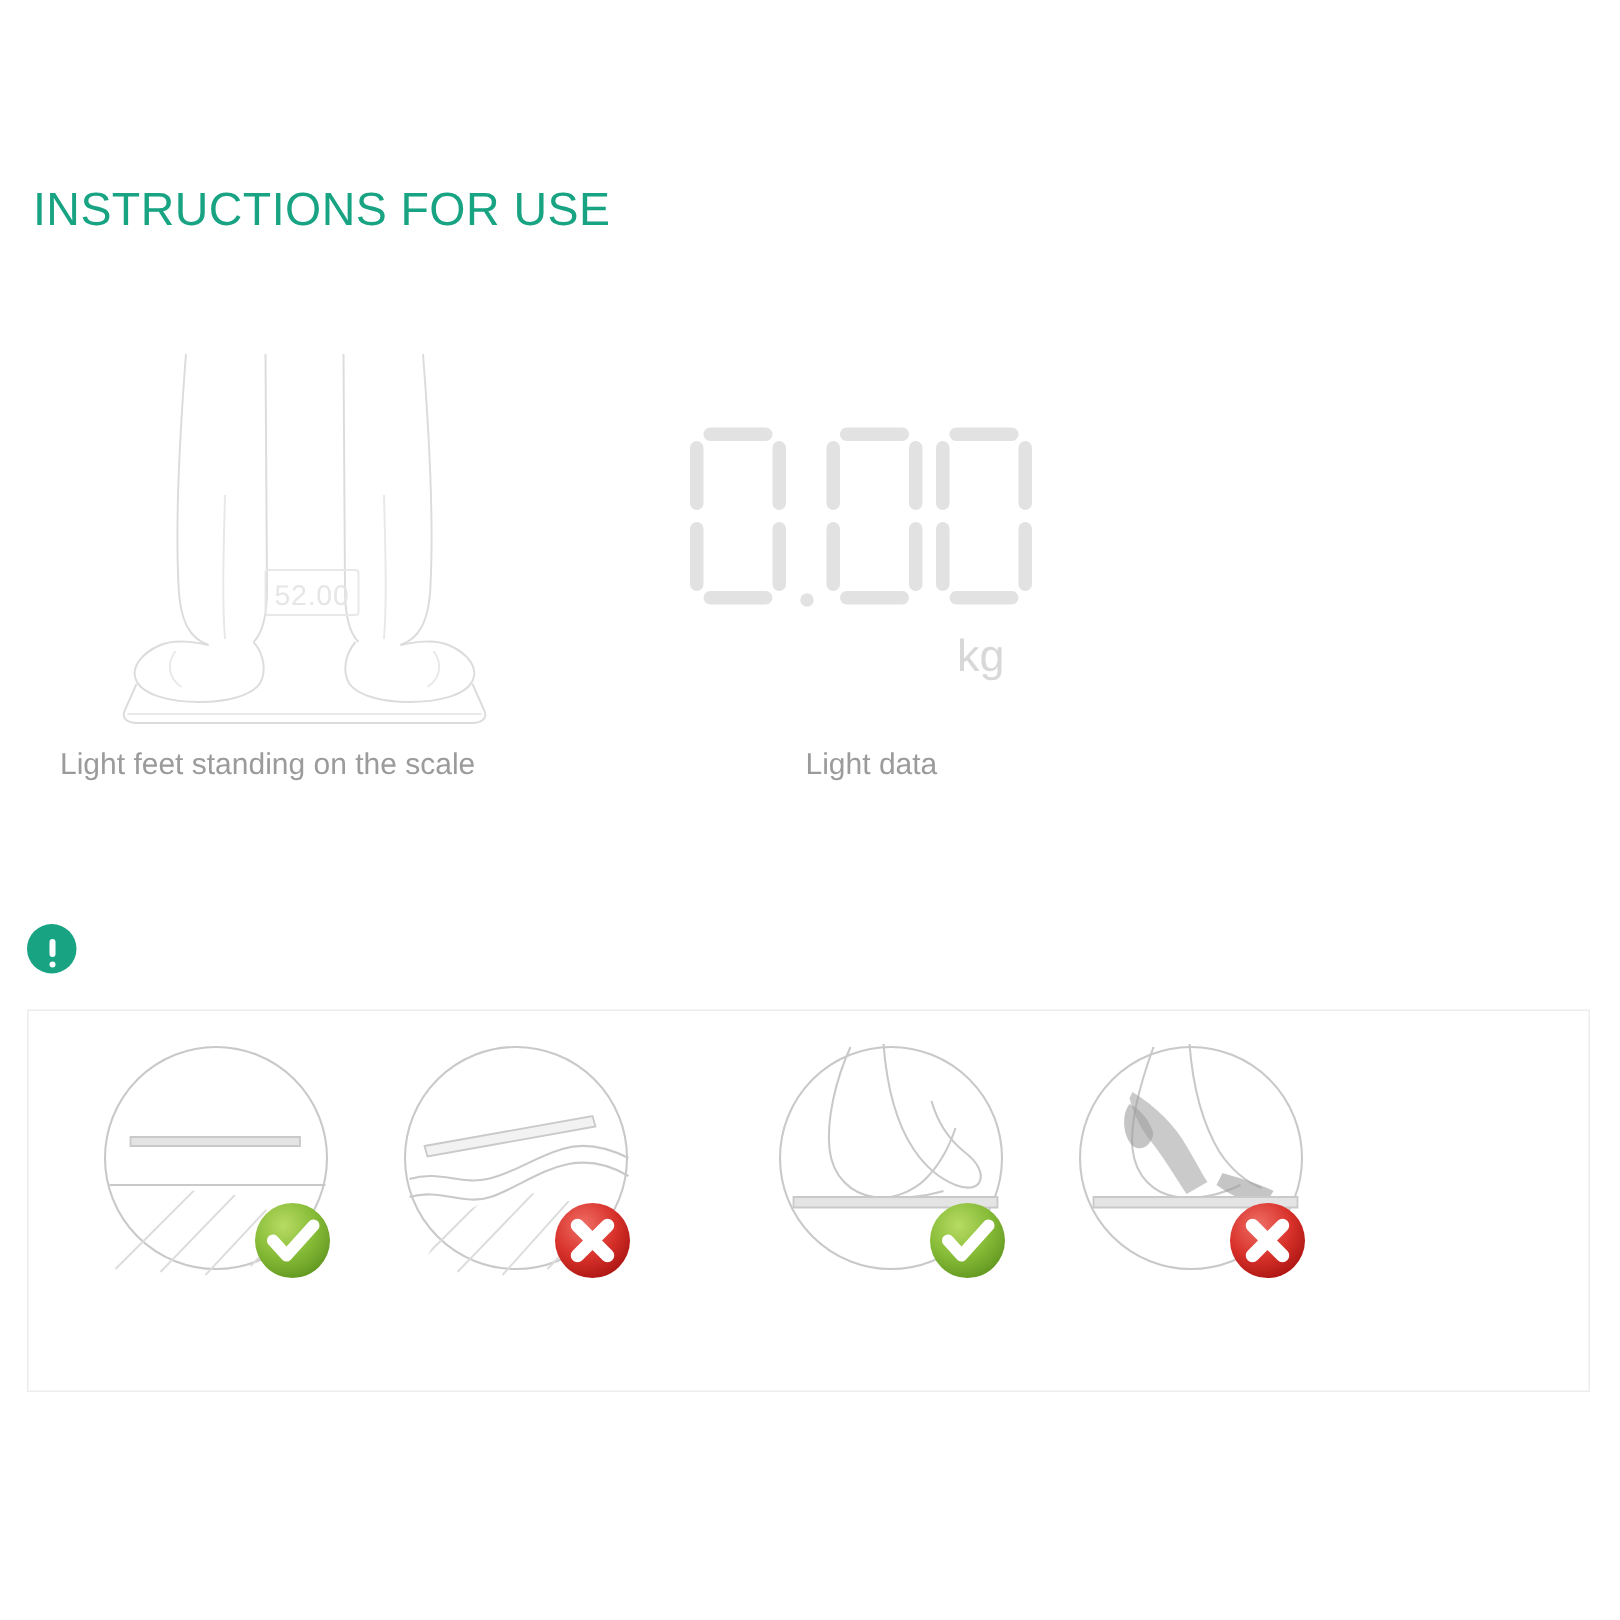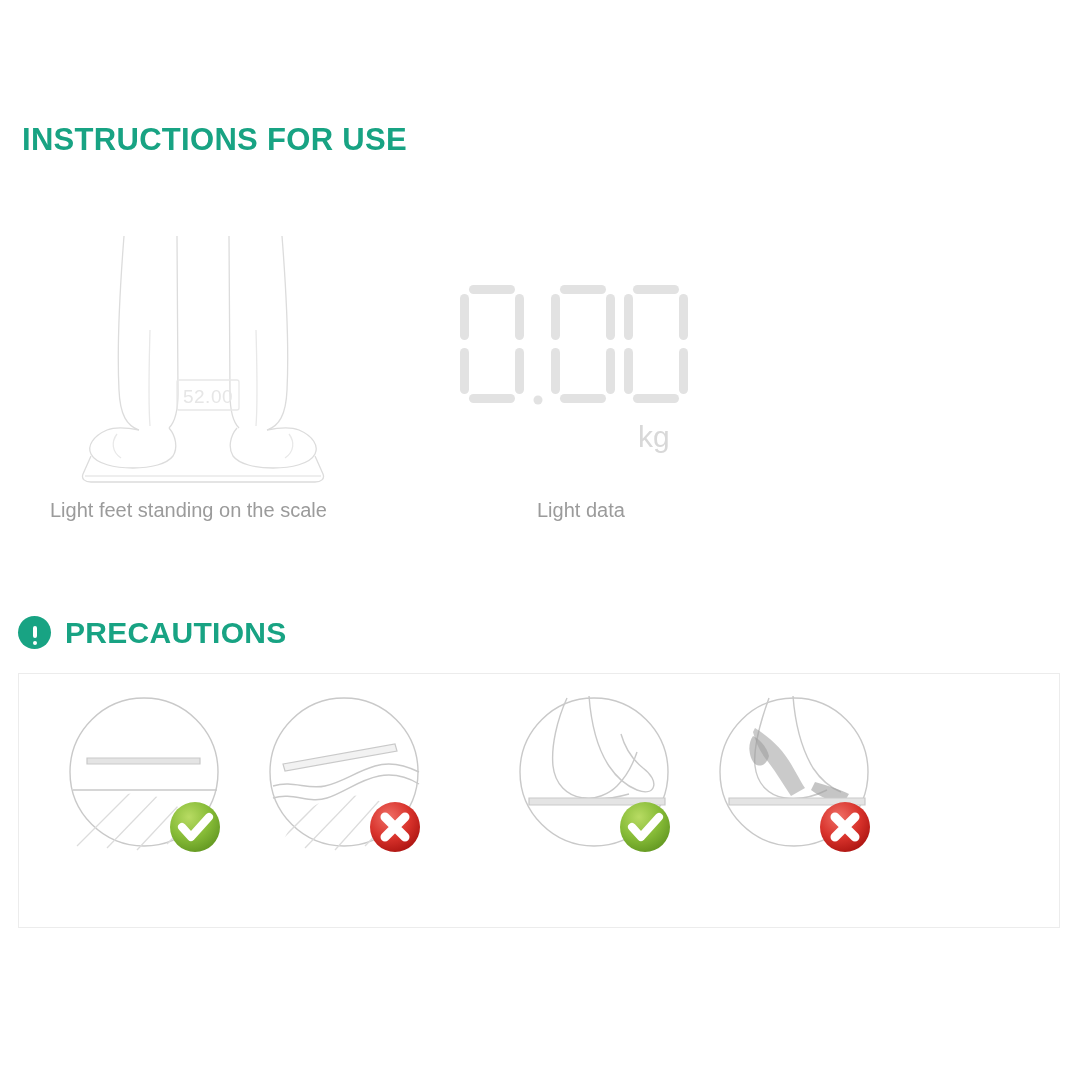--- a/index.html
+++ b/index.html
@@ -13,21 +13,21 @@
     position: relative;
     font-family: "Liberation Sans", sans-serif;
     overflow: hidden;
     -webkit-font-smoothing: antialiased;
   }
 
   
   .section-heading {
     position: absolute;
     font-size: 31px;
-    font-weight: bold;
+    font-weight: normal;
     letter-spacing: 0.3px;
     color: #18a383;
     white-space: nowrap;
     line-height: 1;
   }
   #instructions-heading { left: 22px; top: 124px; }
 
   #precautions-heading-row {
     position: absolute;
     left: 18px;
@@ -78,21 +78,21 @@
   #step-feet { left: 77px; top: 230px; width: 300px; height: 260px; }
   #step-read { left: 450px; top: 255px; width: 300px; height: 215px; }
 
   .step-caption {
     position: absolute;
     font-size: 20px;
     color: #9b9b9b;
     white-space: nowrap;
     line-height: 1;
   }
-  #caption-feet { left: 50px; top: 500px; }
+  #caption-feet { left: 40px; top: 500px; }
   #caption-read { left: 537px; top: 500px; }
 
   
   #precautions-panel {
     position: absolute;
     left: 18px;
     top: 673px;
     width: 1042px;
     height: 255px;
     border: 1px solid #ececec;
@@ -181,21 +181,20 @@
 
     <text class="kg-text" x="188" y="192">kg</text>
   </svg>
 </div>
 <div class="step-caption" id="caption-read">Light data</div>
 
 <div id="precautions-heading-row">
   <span class="warn-badge">
     <span class="bang"></span>
   </span>
-  <span class="section-heading">PRECAUTIONS</span>
 </div>
 
 <div id="precautions-panel">
 
   <svg width="0" height="0" style="position:absolute" aria-hidden="true">
     <defs>
       <radialGradient id="gradGreen" cx="38%" cy="30%" r="78%">
         <stop offset="0%" stop-color="#b8db63"></stop>
         <stop offset="55%" stop-color="#86bb37"></stop>
         <stop offset="100%" stop-color="#5f941f"></stop>

